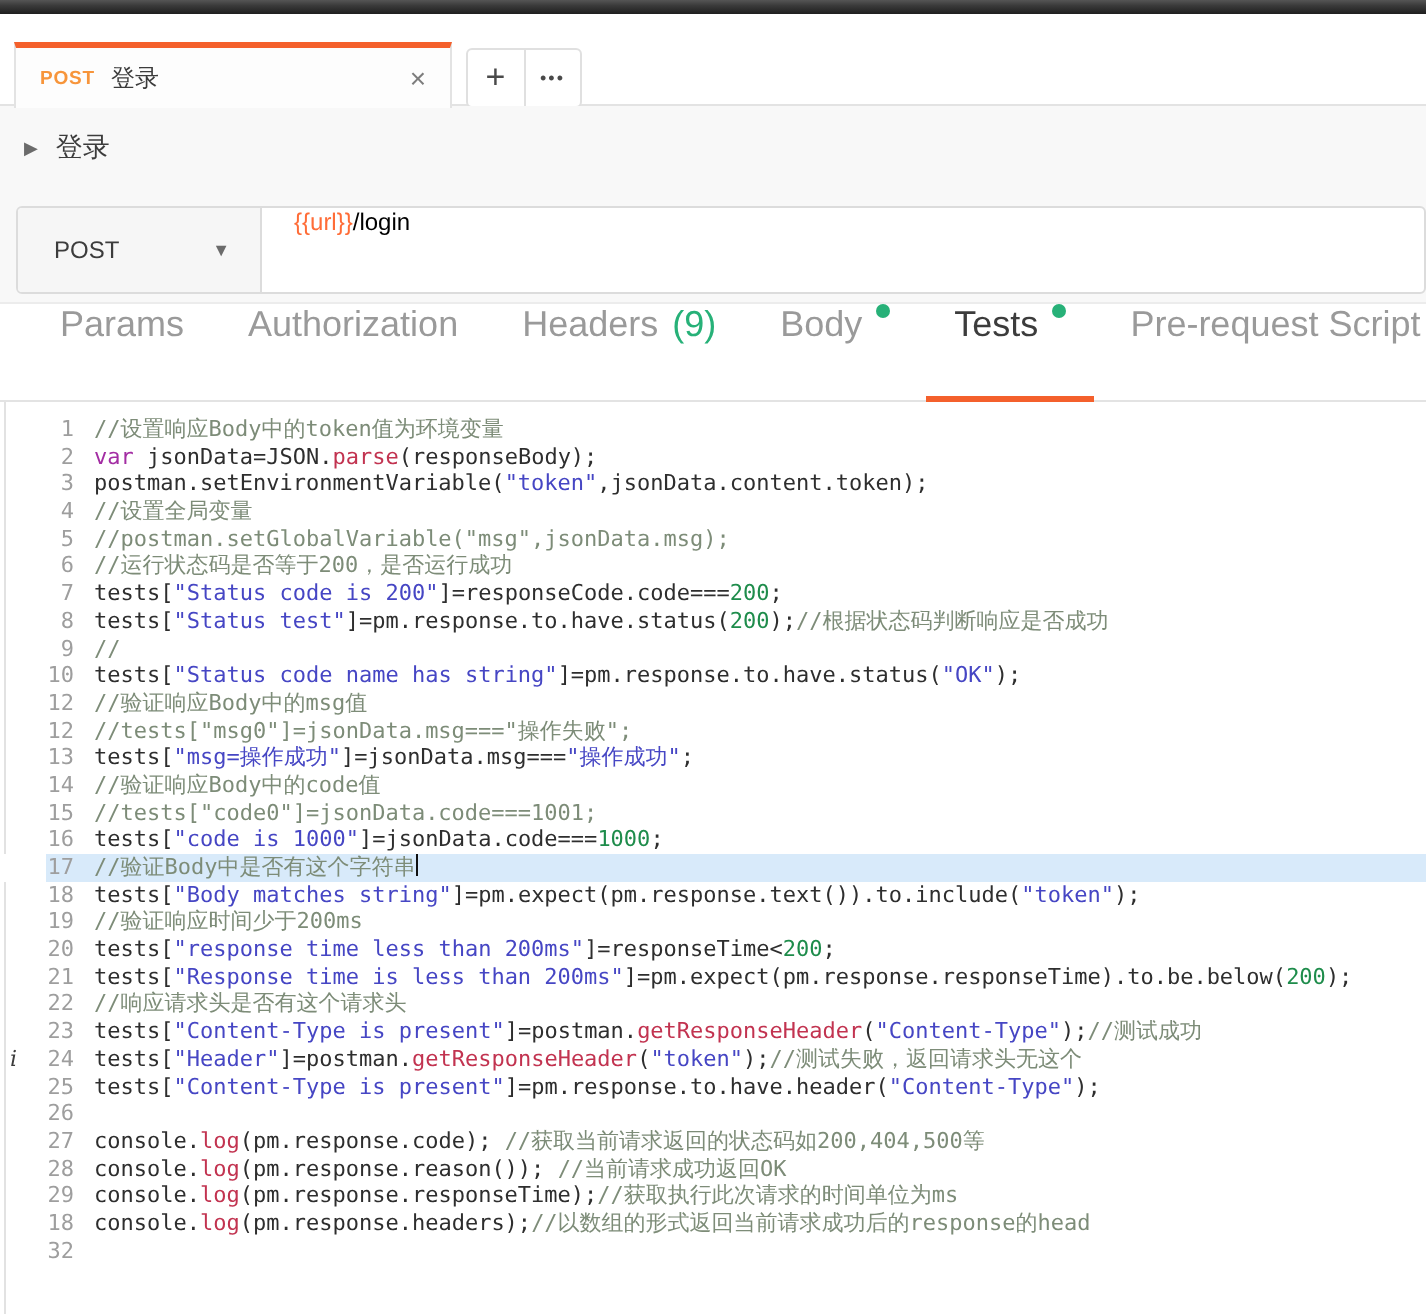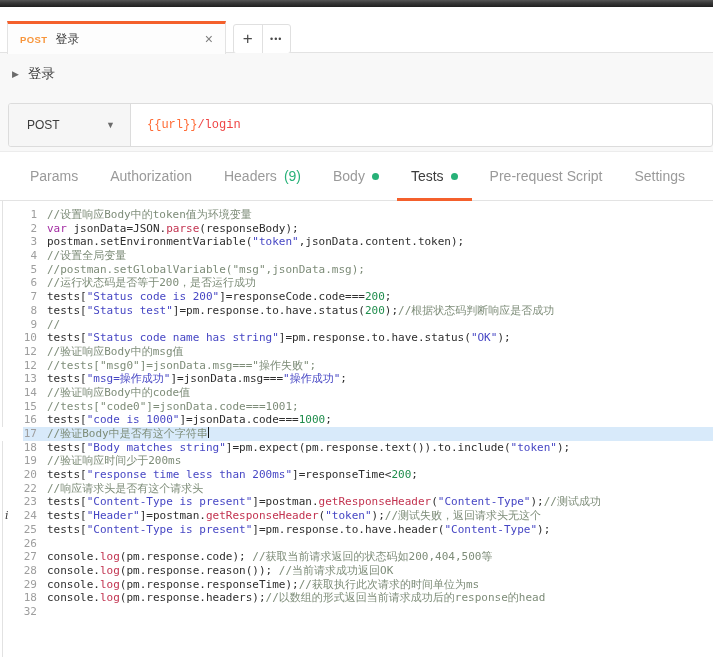--- a/index.html
+++ b/index.html
@@ -35,30 +35,30 @@
 
   
   .req-section { position:absolute; top:95px; left:0; right:0; height:57px;
     background:#f8f8f8; border-bottom:1px solid #ececec; }
   .url-group { position:absolute; left:8px; right:0; top:8px; height:44px;
     background:#fff; border:1px solid #dcdcdc; border-radius:3px; display:flex; overflow:hidden; }
   .method-cell { width:122px; background:#f6f6f6; border-right:1px solid #dcdcdc;
     display:flex; align-items:center; padding:0 15px 0 18px; cursor:pointer; }
   .method-cell .lbl { flex:1; font-size:12px; color:#3c3c3c; }
   .method-cell .caret { color:#6b6b6b; font-size:9px; }
-  .url-cell { flex:1; display:flex; align-items:center; padding-left:16px; font-size:12px;font-family:Liberation Mono, monospace; }
+  .url-cell { flex:1; display:flex; padding-left:16px; font-size:12px; }
   .url-cell .var { color:#ff6c37; }
-  .url-cell .path { color:#ef4444; }
+  .url-cell .path { color:#000000; }
 
   
   .subtabs { position:absolute; top:152px; left:0; right:0; height:49px;
     background:#fff; border-bottom:1px solid #e3e3e3;
     display:flex; align-items:stretch; padding-left:16px; }
-  .subtab { position:relative; display:flex; align-items:center; gap:7px;
-    padding:0 14px; margin-right:4px; font-size:14px; color:#9a9a9a; cursor:pointer; white-space:nowrap; }
+  .subtab { position:relative; display:flex; align-items:flex-start; gap:7px;
+    padding:0 14px; margin-right:4px; font-size:18px; color:#9a9a9a; cursor:pointer; white-space:nowrap; }
   .subtab .cnt { color:#27b178; }
   .subtab .dot { width:7px; height:7px; border-radius:50%; background:#27b178; }
   .subtab.active { color:#3c3c3c; }
   .subtab.active::after { content:""; position:absolute; left:0; right:0; bottom:-1px;
     height:3px; background:#f4602c; }
 
   
   .editor { position:absolute; top:201px; left:0; right:0; bottom:0; background:#fff;
     font-family:"DejaVu Sans Mono", monospace; font-size:11px; padding-top:7px; overflow:hidden; }
   .editor::before { content:""; position:absolute; left:2px; top:0; bottom:0; width:1px; background:#e2e2e2; }
@@ -152,20 +152,21 @@
     <div class="code-row"><span class="gutter">12</span><span class="code"><span class="tk-c">//验证响应Body中的msg值</span></span></div>
     <div class="code-row"><span class="gutter">12</span><span class="code"><span class="tk-c">//tests["msg0"]=jsonData.msg==="操作失败";</span></span></div>
     <div class="code-row"><span class="gutter">13</span><span class="code"><span class="tk-d">tests[</span><span class="tk-s">"msg=操作成功"</span><span class="tk-d">]=jsonData.msg===</span><span class="tk-s">"操作成功"</span><span class="tk-d">;</span></span></div>
     <div class="code-row"><span class="gutter">14</span><span class="code"><span class="tk-c">//验证响应Body中的code值</span></span></div>
     <div class="code-row"><span class="gutter">15</span><span class="code"><span class="tk-c">//tests["code0"]=jsonData.code===1001;</span></span></div>
     <div class="code-row"><span class="gutter">16</span><span class="code"><span class="tk-d">tests[</span><span class="tk-s">"code is 1000"</span><span class="tk-d">]=jsonData.code===</span><span class="tk-num">1000</span><span class="tk-d">;</span></span></div>
     <div class="code-row active"><span class="gutter">17</span><span class="code"><span class="tk-c">//验证Body中是否有这个字符串</span><span class="caret-bar"></span></span></div>
     <div class="code-row"><span class="gutter">18</span><span class="code"><span class="tk-d">tests[</span><span class="tk-s">"Body matches string"</span><span class="tk-d">]=pm.expect(pm.response.text()).to.include(</span><span class="tk-s">"token"</span><span class="tk-d">);</span></span></div>
     <div class="code-row"><span class="gutter">19</span><span class="code"><span class="tk-c">//验证响应时间少于200ms</span></span></div>
     <div class="code-row"><span class="gutter">20</span><span class="code"><span class="tk-d">tests[</span><span class="tk-s">"response time less than 200ms"</span><span class="tk-d">]=responseTime&lt;</span><span class="tk-num">200</span><span class="tk-d">;</span></span></div>
+    <div class="code-row"><span class="gutter">21</span><span class="code"><span class="tk-d">tests[</span><span class="tk-s">"Response time is less than 200ms"</span><span class="tk-d">]=pm.expect(pm.response.responseTime).to.be.below(</span><span class="tk-num">200</span><span class="tk-d">);</span></span></div>
     <div class="code-row"><span class="gutter">22</span><span class="code"><span class="tk-c">//响应请求头是否有这个请求头</span></span></div>
     <div class="code-row"><span class="gutter">23</span><span class="code"><span class="tk-d">tests[</span><span class="tk-s">"Content-Type is present"</span><span class="tk-d">]=postman.</span><span class="tk-m">getResponseHeader</span><span class="tk-d">(</span><span class="tk-s">"Content-Type"</span><span class="tk-d">);</span><span class="tk-c">//测试成功</span></span></div>
     <div class="code-row"><span class="lint">i</span><span class="gutter">24</span><span class="code"><span class="tk-d">tests[</span><span class="tk-s">"Header"</span><span class="tk-d">]=postman.</span><span class="tk-m">getResponseHeader</span><span class="tk-d">(</span><span class="tk-s">"token"</span><span class="tk-d">);</span><span class="tk-c">//测试失败，返回请求头无这个</span></span></div>
     <div class="code-row"><span class="gutter">25</span><span class="code"><span class="tk-d">tests[</span><span class="tk-s">"Content-Type is present"</span><span class="tk-d">]=pm.response.to.have.header(</span><span class="tk-s">"Content-Type"</span><span class="tk-d">);</span></span></div>
     <div class="code-row"><span class="gutter">26</span><span class="code"></span></div>
     <div class="code-row"><span class="gutter">27</span><span class="code"><span class="tk-d">console.</span><span class="tk-m">log</span><span class="tk-d">(pm.response.code); </span><span class="tk-c">//获取当前请求返回的状态码如200,404,500等</span></span></div>
     <div class="code-row"><span class="gutter">28</span><span class="code"><span class="tk-d">console.</span><span class="tk-m">log</span><span class="tk-d">(pm.response.reason()); </span><span class="tk-c">//当前请求成功返回OK</span></span></div>
     <div class="code-row"><span class="gutter">29</span><span class="code"><span class="tk-d">console.</span><span class="tk-m">log</span><span class="tk-d">(pm.response.responseTime);</span><span class="tk-c">//获取执行此次请求的时间单位为ms</span></span></div>
     <div class="code-row"><span class="gutter">18</span><span class="code"><span class="tk-d">console.</span><span class="tk-m">log</span><span class="tk-d">(pm.response.headers);</span><span class="tk-c">//以数组的形式返回当前请求成功后的response的head</span></span></div>
     <div class="code-row"><span class="gutter">32</span><span class="code"></span></div>

